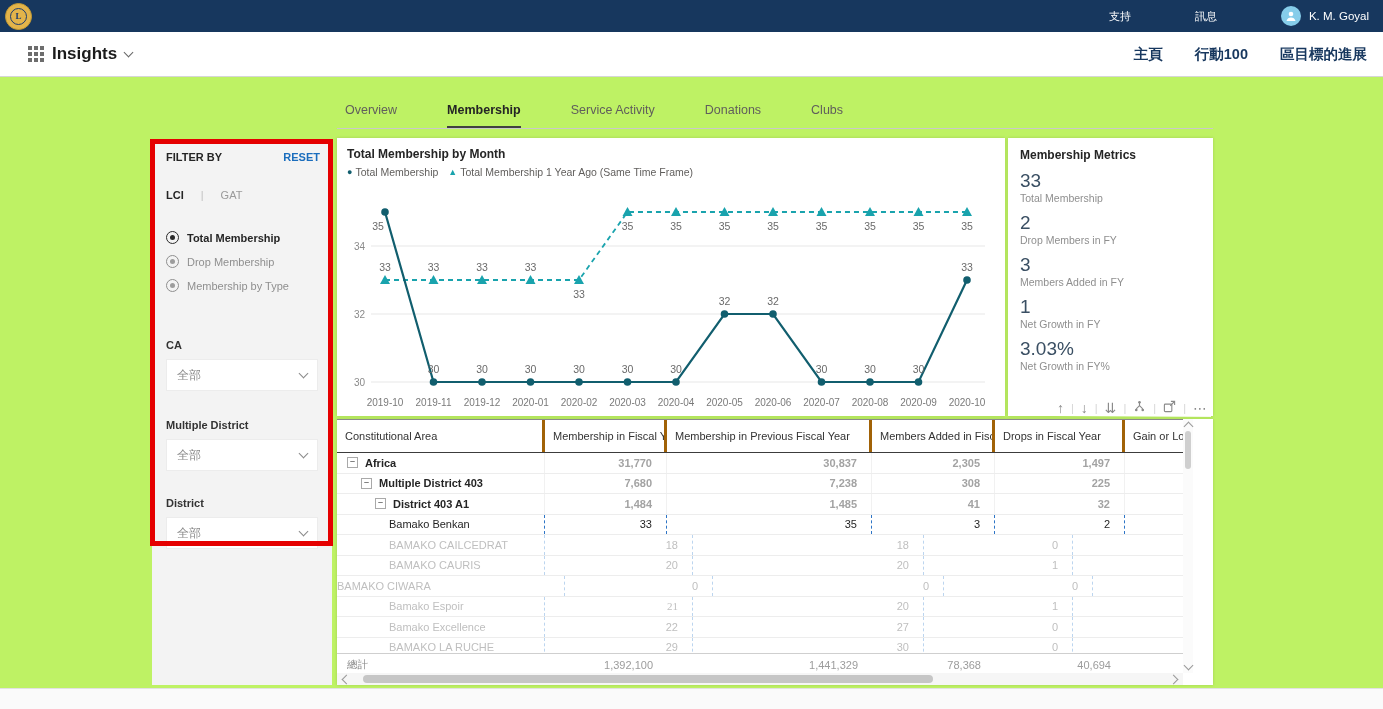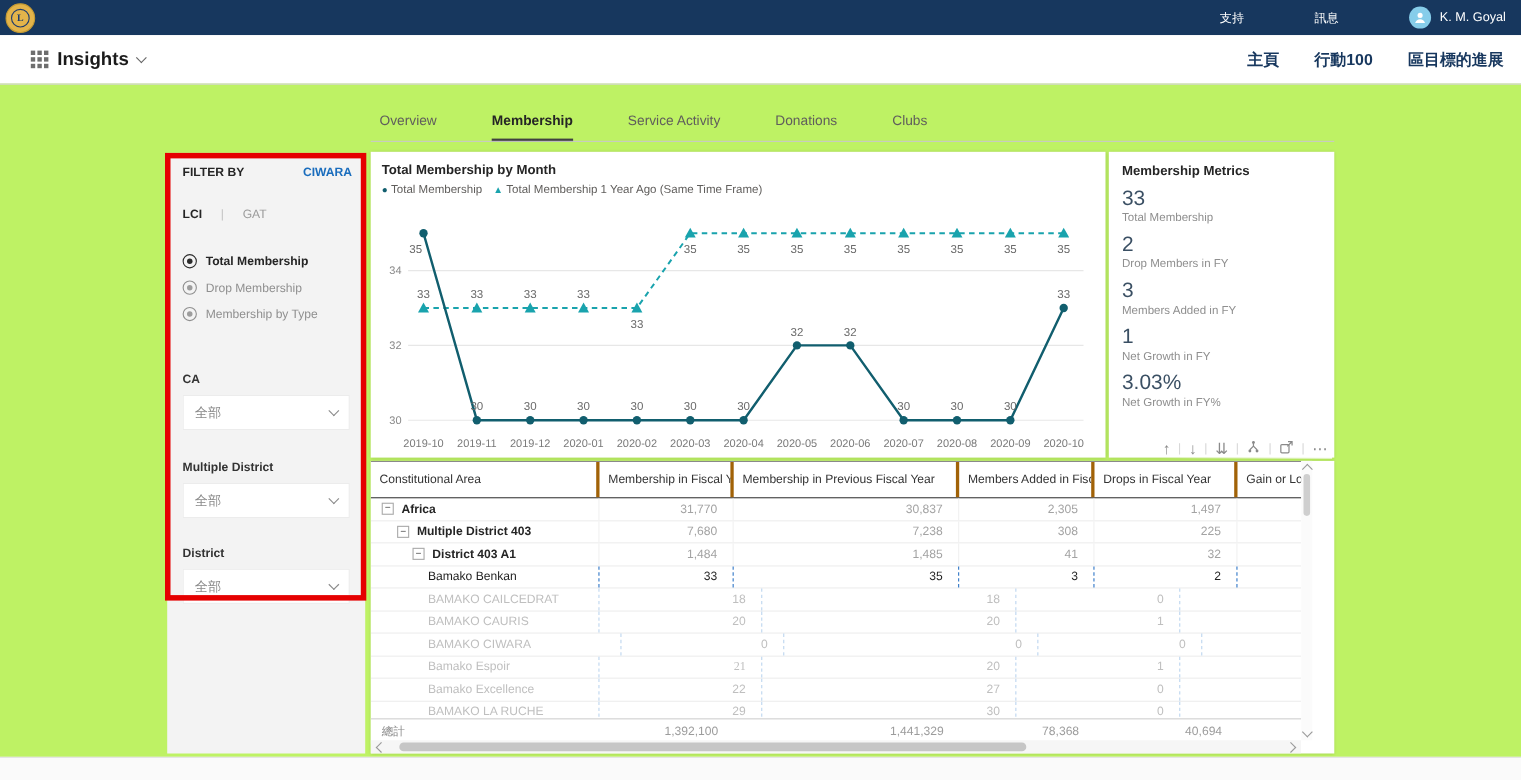--- a/index.html
+++ b/index.html
@@ -83,21 +83,21 @@
   .table-panel{left:337px;top:342px;width:876px;height:266px;}
   .tgrid{position:absolute;left:0;top:0;width:846px;height:266px;overflow:hidden;}
   .thead{display:flex;height:32px;border-top:1px solid #8a8a8a;border-bottom:1px solid #3c3c3c;align-items:center;font-size:11px;color:#333;}
   .th{box-sizing:border-box;padding-left:8px;height:100%;display:flex;align-items:center;border-right:3px solid #a16207;overflow:hidden;white-space:nowrap;}
   .tbody{height:200px;overflow:hidden;}
   .trow{display:flex;height:19.5px;border-bottom:1px solid #ededed;font-size:11px;align-items:stretch;}
   .cell{box-sizing:border-box;display:flex;align-items:center;overflow:hidden;white-space:nowrap;}
   .cell.num{justify-content:flex-end;padding-right:14px;border-right:1px solid #f1f1f1;}
   .cell.name{border-right:1px solid #f1f1f1;}
   .trow.group .cell.name{font-weight:bold;color:#252525;}
-  .trow.group .cell.num{color:#a3a3a3;}
+  .trow.group .cell.num{color:#a3a3a3;font-weight:bold;}
   .trow.selected{color:#1f1f1f;}
   .trow.selected .cell{border-right:1.5px dashed #2e75c6;}
   .trow.dimmed{color:#bfbfbf;gap:26px;}
   .trow.dimmed .cell{border-right:1px dashed #bcd5ef;}
   .expbox{width:9px;height:9px;border:1px solid #a9a9a9;color:#777;font-size:9px;line-height:7px;text-align:center;margin-right:7px;flex:none;background:#fff;}
   .trow-total{display:flex;height:22px;border-top:1px solid #cfcfcf;font-size:11px;color:#9c9c9c;align-items:center;background:#fff;}
   .trow-total .cell.name{font-size:10.5px;color:#8a8a8a;border-right:none;}
   .trow-total .cell.num{border-right:none;}
 
   
@@ -166,21 +166,21 @@
         <div class="tab active">Membership</div>
         <div class="tab">Service Activity</div>
         <div class="tab">Donations</div>
         <div class="tab">Clubs</div>
       </nav>
     <div class="tabs-rule"></div>
 
     <aside class="filter-panel">
       <div class="f-head">
         <span class="f-title">FILTER BY</span>
-        <span class="f-reset">CIWARA</span>
+        <span class="f-reset">RESET</span>
       </div>
       <div class="f-toggle" id="f-toggle">
           <span class="on">LCI</span>
           <span class="sep">|</span>
           <span class="off">GAT</span>
         </div>
       <div class="f-radios" id="f-radios">
           <div class="radio-row sel">
             <span class="radio">
               <i></i>
@@ -431,21 +431,21 @@
               <div class="cell name" style="width: 208px; flex: 0 0 auto; padding-left: 52px;">
                 <span>BAMAKO CAURIS</span>
               </div>
               <div class="cell num" style="width: 122px; flex: 0 0 auto;">20</div>
               <div class="cell num" style="width: 205px; flex: 0 0 auto;">20</div>
               <div class="cell num" style="width: 123px; flex: 0 0 auto;">1</div>
               <div class="cell num" style="width: 130px; flex: 0 0 auto;">0</div>
               <div class="cell num" style="width: 120px; flex: 0 0 auto;"></div>
             </div>
             <div class="trow dimmed">
-              <div class="cell name" style="width: 228px; flex: 0 0 auto; padding-left: 52px;">
+              <div class="cell name" style="width: 228px; flex: 0 0 auto; ">
                 <span>BAMAKO CIWARA</span>
               </div>
               <div class="cell num" style="width: 122px; flex: 0 0 auto;">0</div>
               <div class="cell num" style="width: 205px; flex: 0 0 auto;">0</div>
               <div class="cell num" style="width: 123px; flex: 0 0 auto;">0</div>
               <div class="cell num" style="width: 130px; flex: 0 0 auto;">0</div>
               <div class="cell num" style="width: 120px; flex: 0 0 auto;"></div>
             </div>
             <div class="trow dimmed">
               <div class="cell name" style="width: 208px; flex: 0 0 auto; padding-left: 52px;">

